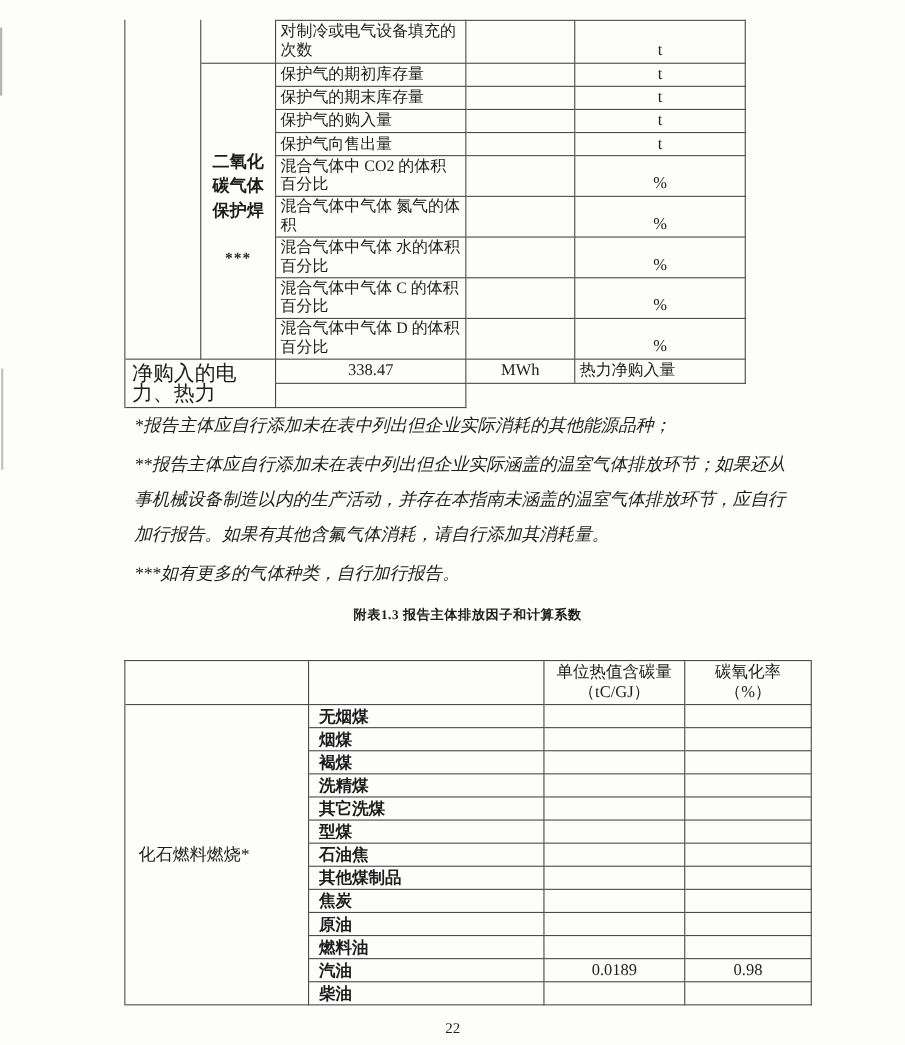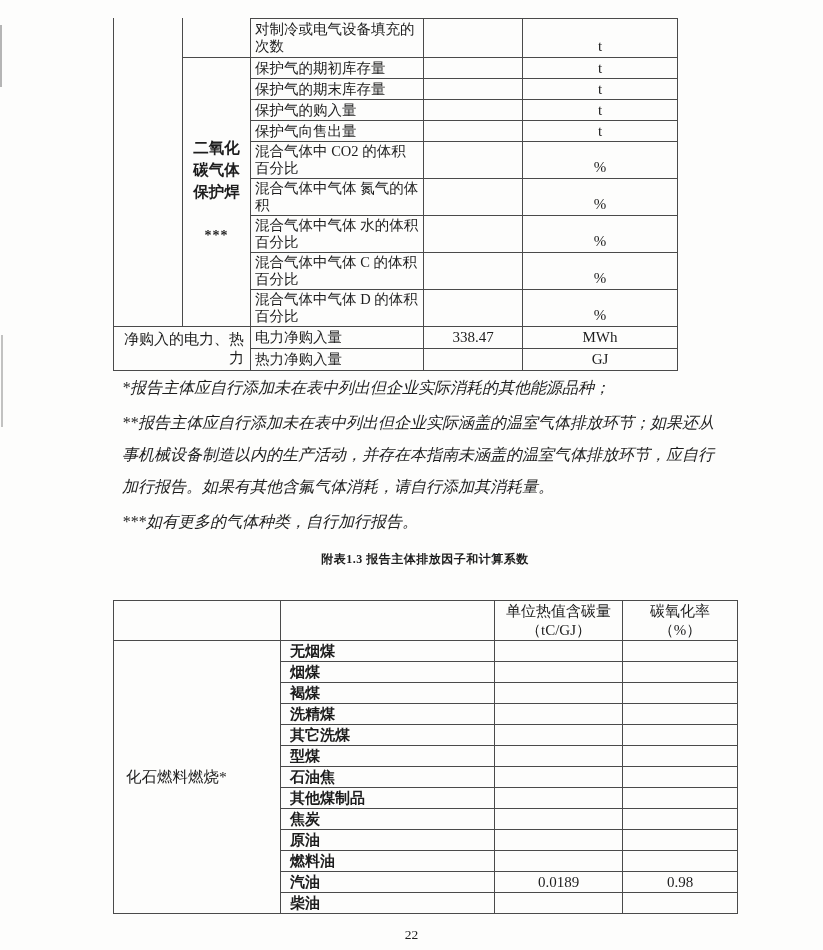--- a/index.html
+++ b/index.html
@@ -33,22 +33,22 @@
   }
   .t1-col1{grid-column:1;grid-row:1/11;}
   .t1-col2r1{grid-column:2;grid-row:1;}
   .t1-group{
     grid-column:2;grid-row:2/11;flex-direction:column;text-align:center;
     font-size:15.5px;line-height:22px;font-weight:600;gap:20px;
   }
   .grp-label{display:inline-block;width:50px;}
   .grp-stars{margin-top:2px;font-size:14px;letter-spacing:1px;}
   .t1-merged{
-    grid-column:1/3;grid-row:11/13;display:block;text-align:right;
-    font-size:15px;line-height:19px;padding:3px 6px 4px 6px;
+    grid-column:1/3;grid-row:11/13;display:block;text-align:left;
+    font-size:19px;line-height:19px;padding:3px 6px 4px 6px;
   }
   .lab{
     justify-content:flex-start;text-align:left;
     padding:1px 3px 1px 4px;font-size:14.5px;line-height:17px;
   }
   .val{font-size:15px;}
   .unit{font-size:15px;}
   .u2{align-items:flex-end;padding-bottom:2px;}
 
   
@@ -125,27 +125,25 @@
     <div class="cell unit u2">%</div>
 
     <div class="cell lab">混合气体中气体 C 的体积百分比</div>
     <div class="cell val"></div>
     <div class="cell unit u2">%</div>
 
     <div class="cell lab">混合气体中气体 D 的体积百分比</div>
     <div class="cell val"></div>
     <div class="cell unit u2">%</div>
 
-    <div class="cell lab">电力净购入量</div>
     <div class="cell val">338.47</div>
     <div class="cell unit">MWh</div>
 
     <div class="cell lab">热力净购入量</div>
     <div class="cell val"></div>
-    <div class="cell unit">GJ</div>
   </div>
 
   <div class="fns">
     <p class="fn">*报告主体应自行添加未在表中列出但企业实际消耗的其他能源品种；</p>
     <p class="fn just">**报告主体应自行添加未在表中列出但企业实际涵盖的温室气体排放环节；如果还从事机械设备制造以内的生产活动，并存在本指南未涵盖的温室气体排放环节，应自行加行报告。如果有其他含氟气体消耗，请自行添加其消耗量。</p>
     <p class="fn">***如有更多的气体种类，自行加行报告。</p>
   </div>
 
   <div class="t2title">附表1.3 报告主体排放因子和计算系数</div>
 

